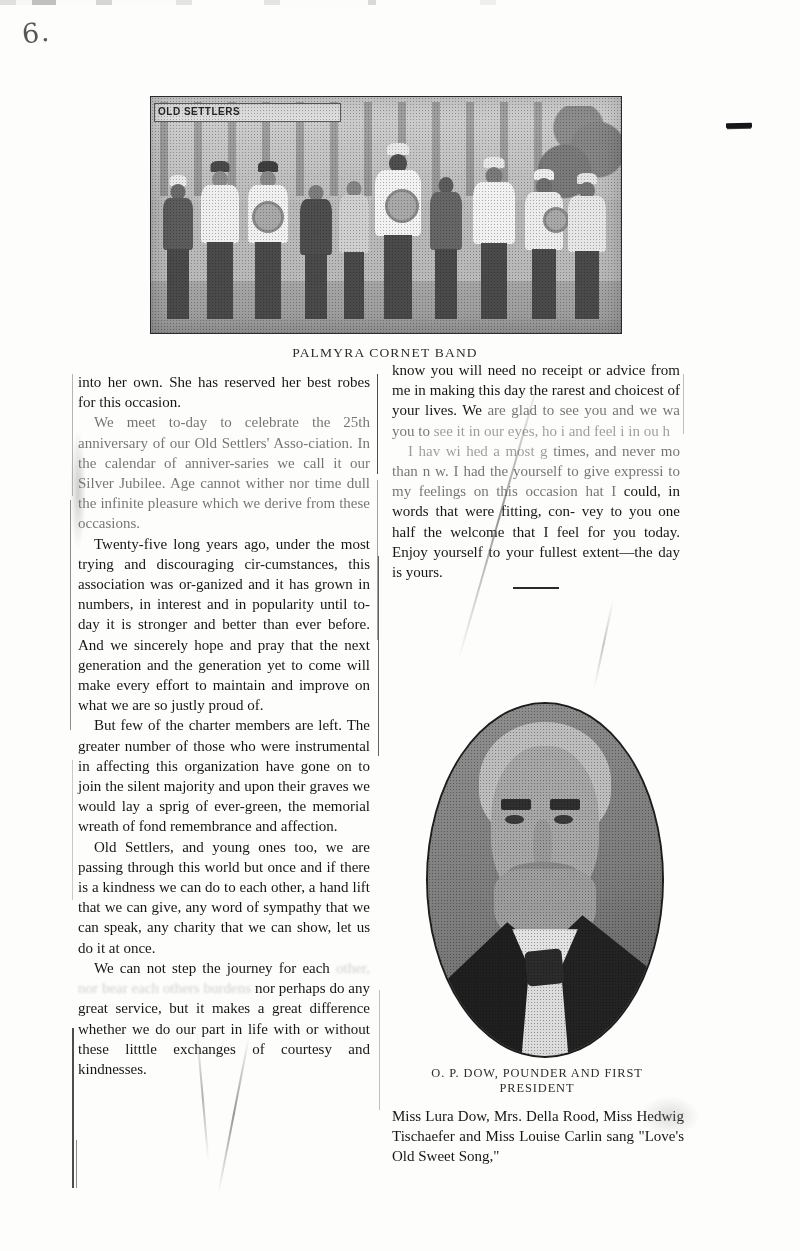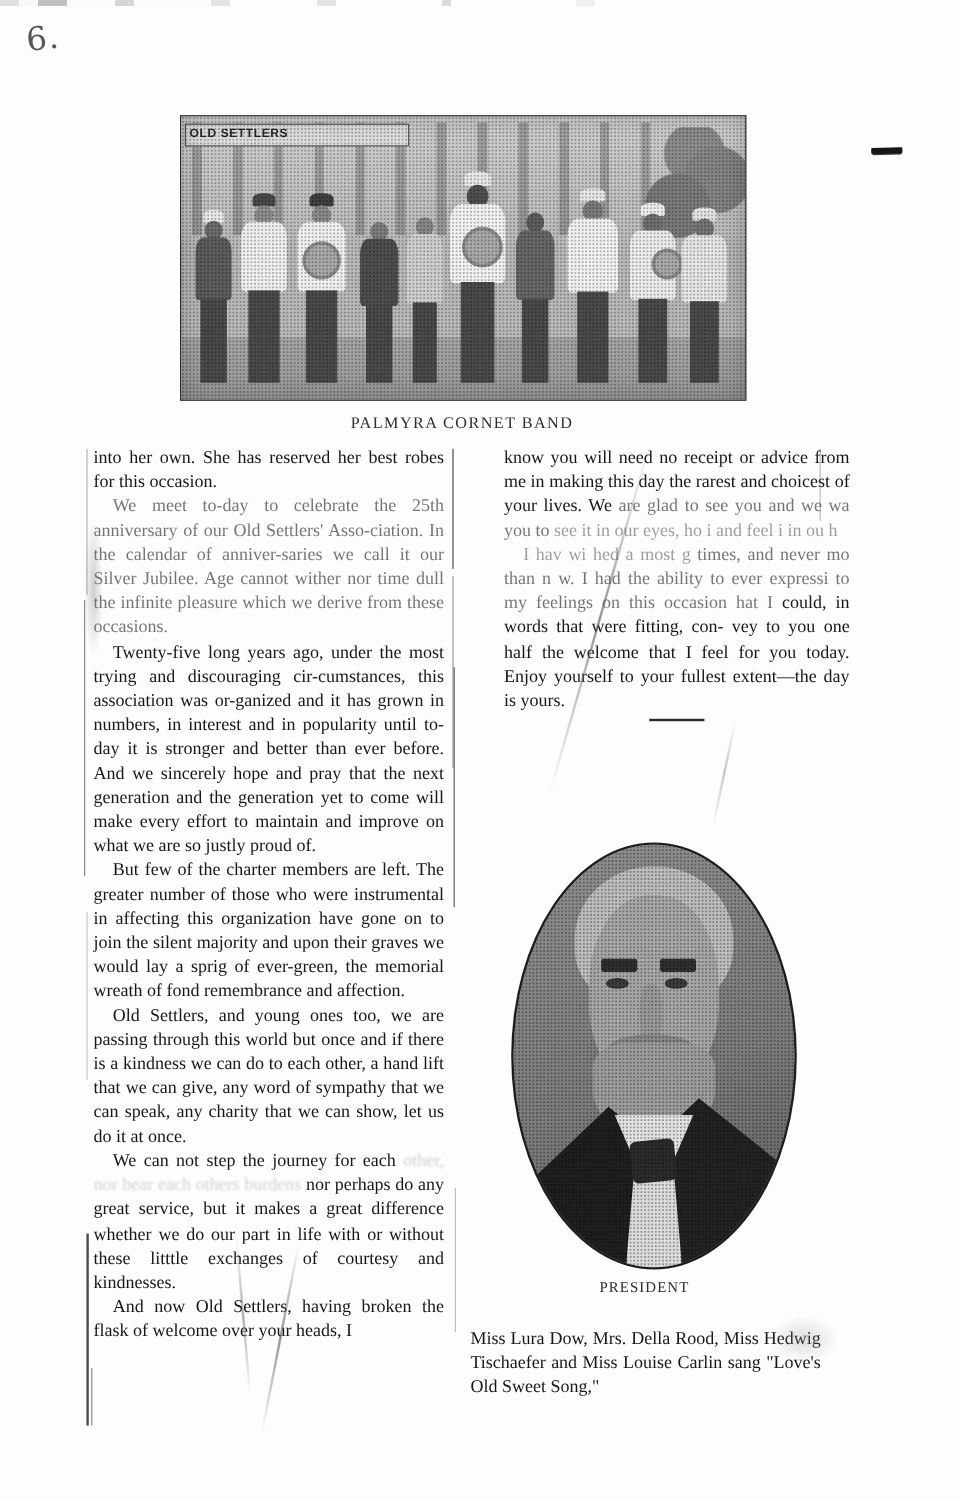--- a/index.html
+++ b/index.html
@@ -145,21 +145,21 @@
   
   .col {
     position: absolute;
     font-family: "Liberation Serif", serif;
     font-size: 15px;
     line-height: 20.2px;
     color: #161616;
     text-align: justify;
   }
   #col-left  { left: 78px;  top: 372px; width: 292px; }
-  #col-right { left: 392px; top: 372px; width: 288px; margin-left: 28px; }
+  #col-right { left: 392px; top: 360px; width: 288px; }
 
   .col p { margin: 0; text-indent: 16px; }
   .col p.noindent { text-indent: 0; }
 
   
   .fade1 { opacity: .60; filter: blur(.35px); }
   .fade2 { opacity: .42; filter: blur(.6px); }
   .ghost { opacity: .20; filter: blur(1.1px); }
 
   .rule-small {
@@ -412,36 +412,35 @@
     <p class="noindent">into her own.  She has reserved her best robes for this occasion.</p>
     <p class="fade1">We meet to-day to celebrate the 25th anniversary of our Old Settlers' Asso-ciation.  In the calendar of anniver-saries we call it our Silver Jubilee. Age cannot wither nor time dull the infinite pleasure which we derive from these occasions.</p>
     <p>Twenty-five long years ago, under the most trying and discouraging cir-cumstances, this association was or-ganized and it has grown in numbers, in interest and in popularity until to-day it is stronger and better than ever before.  And we sincerely hope and pray that the next generation and the generation yet to come will make every effort to maintain and improve on what we are so justly proud of.</p>
     <p>But few of the charter members are left.  The greater number of those who were instrumental in affecting this organization have gone on to join the silent majority and upon their graves we would lay a sprig of ever-green, the memorial wreath of fond remembrance and affection.</p>
     <p>Old Settlers, and young ones too, we are passing through this world but once and if there is a kindness we can do to each other, a hand lift that we can give, any word of sympathy that we can speak, any charity that we can show, let us do it at once.</p>
     <p>
       <span>We  can not step the journey for each</span>
       <span class="ghost">other, nor bear each others burdens</span>
       <span>nor perhaps do any great service,  but it makes a great difference whether we do our part in life with  or without these litttle exchanges of courtesy and kindnesses.</span>
     </p>
-    <p>And now Old Settlers, having broken the flask of welcome over your heads, I</p>
   </div>
 
   <div class="col" id="col-right">
     <p class="noindent">
       <span>know you will need no  receipt  or</span>
       <span>advice from me in making this day the</span>
       <span>rarest and choicest of your  lives.   We</span>
       <span class="fade1">are glad to see you and we wa    you to</span>
       <span class="fade2">see it in our eyes,  ho     i</span>
       <span class="fade2">and feel i  in ou   h</span>
     </p>
     <p>
       <span class="fade2">I hav  wi hed a  most  g</span>
       <span class="fade1">times, and never mo    than n w.</span>
-      <span class="fade1">I had the ability to ever expressi   to</span>
+      <span class="fade1">I had the yourself to give expressi   to</span>
       <span class="fade1">my feelings on this occasion  hat I</span>
       <span>could, in words that  were  fitting, con-</span>
       <span>vey to you one half  the  welcome  that</span>
       <span>I feel for you today.   Enjoy yourself to</span>
       <span>your fullest extent—the day is yours.</span>
     </p>
     <div class="rule-small"></div>
   </div>
 
   <div id="portrait">
@@ -459,20 +458,21 @@
       <div class="coatL"></div>
       <div class="coatR"></div>
       <div class="collar"></div>
       <div class="shirt"></div>
       <div class="tie"></div>
       <div class="grain"></div>
     </div>
   </div>
 
   <div class="caption" id="portrait-caption">
+    <div>O. P. DOW, POUNDER AND FIRST</div>
     <div>PRESIDENT</div>
   </div>
 
   <div class="col" style="left:392px; top:1106px; width:292px;">
     <p class="noindent">Miss Lura Dow, Mrs. Della Rood, Miss Hedwig Tischaefer and Miss Louise Carlin sang "Love's Old Sweet Song,"</p>
   </div>
 
   <div class="crease" id="crease-right"></div>
   <div class="crease" id="crease-right2"></div>
   <div class="crease" id="crease-left"></div>

